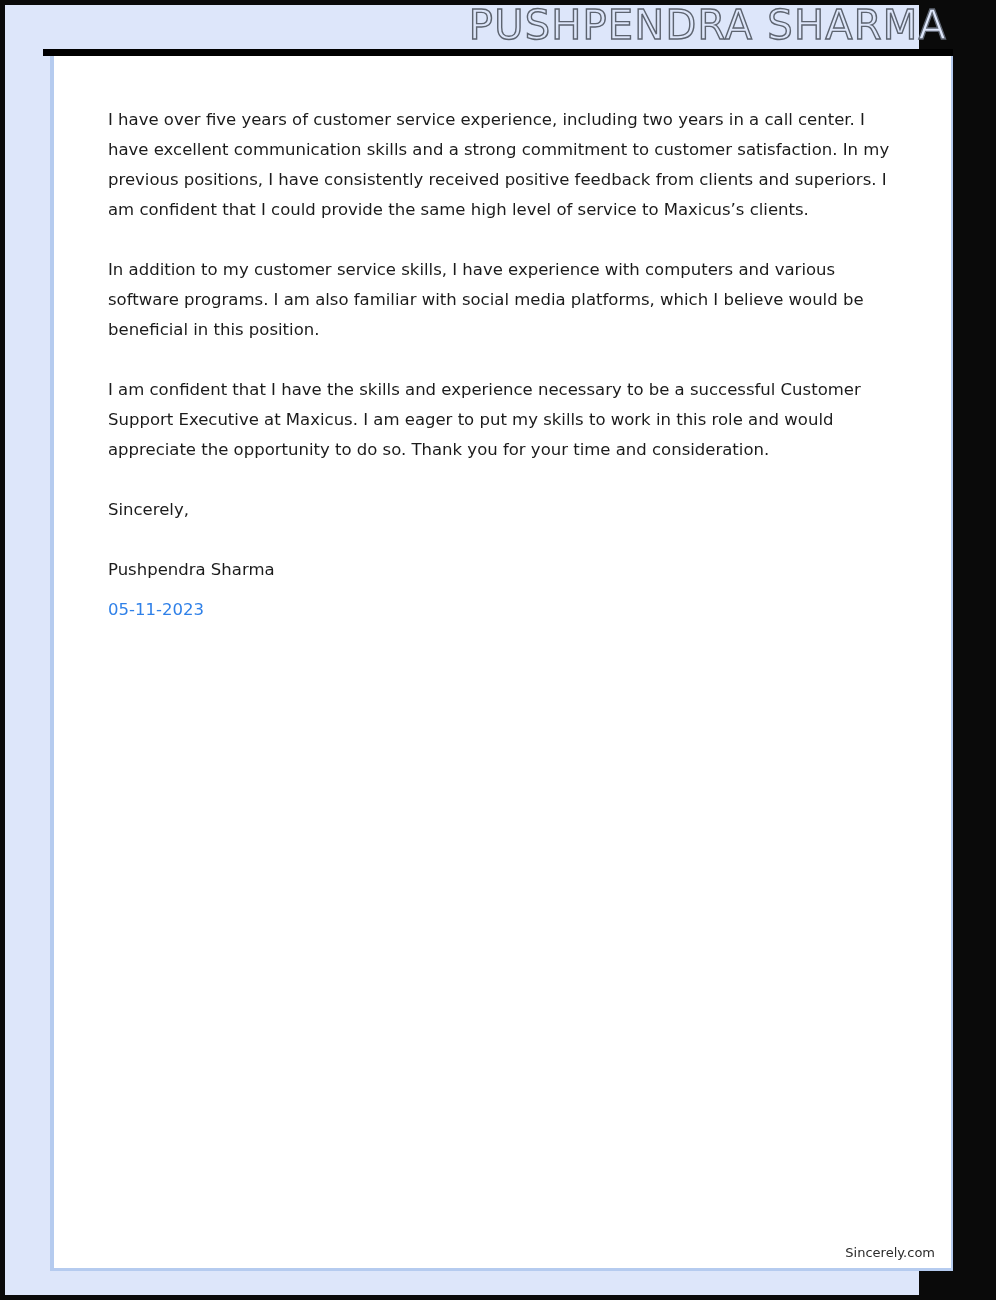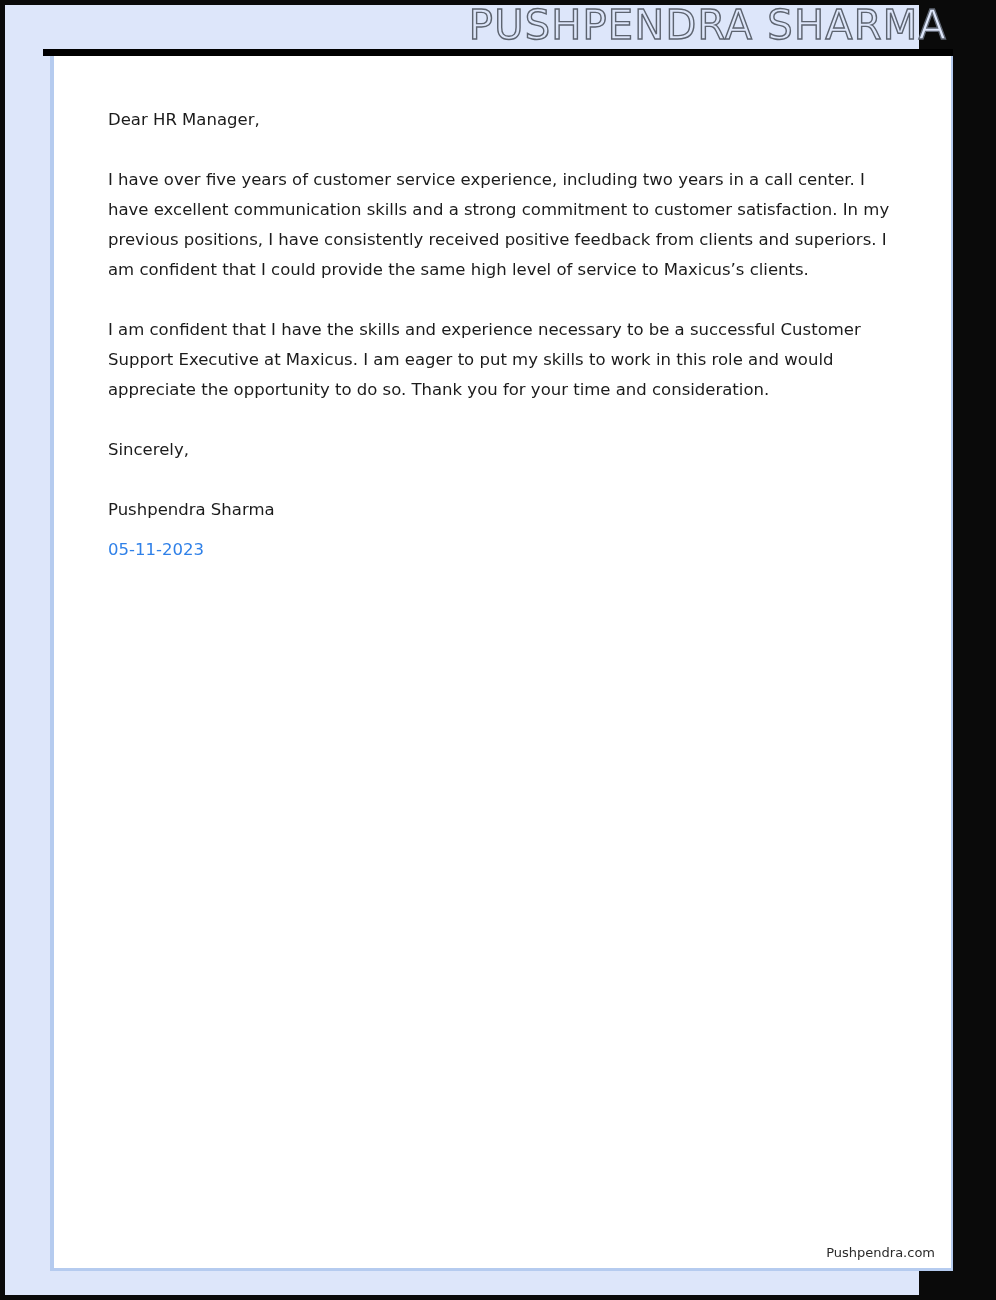--- a/index.html
+++ b/index.html
@@ -113,32 +113,32 @@
   <div class="header-band">
     <div class="doc-title">PUSHPENDRA SHARMA</div>
   </div>
 
   <div class="header-rule"></div>
 
   <div class="letter-sheet">
 
     <div class="letter-body">
 
-      <p class="para">Dear HR Manager,</p>
 
 
       <p class="para">I have over five years of customer service experience, including two years in a call center. I have excellent communication skills and a strong commitment to customer satisfaction. In my previous positions, I have consistently received positive feedback from clients and superiors. I am confident that I could provide the same high level of service to Maxicus’s clients.</p>
 
+      <p class="para">In addition to my customer service skills, I have experience with computers and various software programs. I am also familiar with social media platforms, which I believe would be beneficial in this position.</p>
 
       <p class="para">I am confident that I have the skills and experience necessary to be a successful Customer Support Executive at Maxicus. I am eager to put my skills to work in this role and would appreciate the opportunity to do so. Thank you for your time and consideration.</p>
 
       <p class="para">Sincerely,</p>
 
       <p class="para sign-name">Pushpendra Sharma</p>
 
       <p class="para date">05-11-2023</p>
 
     </div>
 
-    <div class="footer-mark">Pushpendra.com</div>
+    <div class="footer-mark">Sincerely.com</div>
 
   </div>
 </div>
 
 </body></html>

